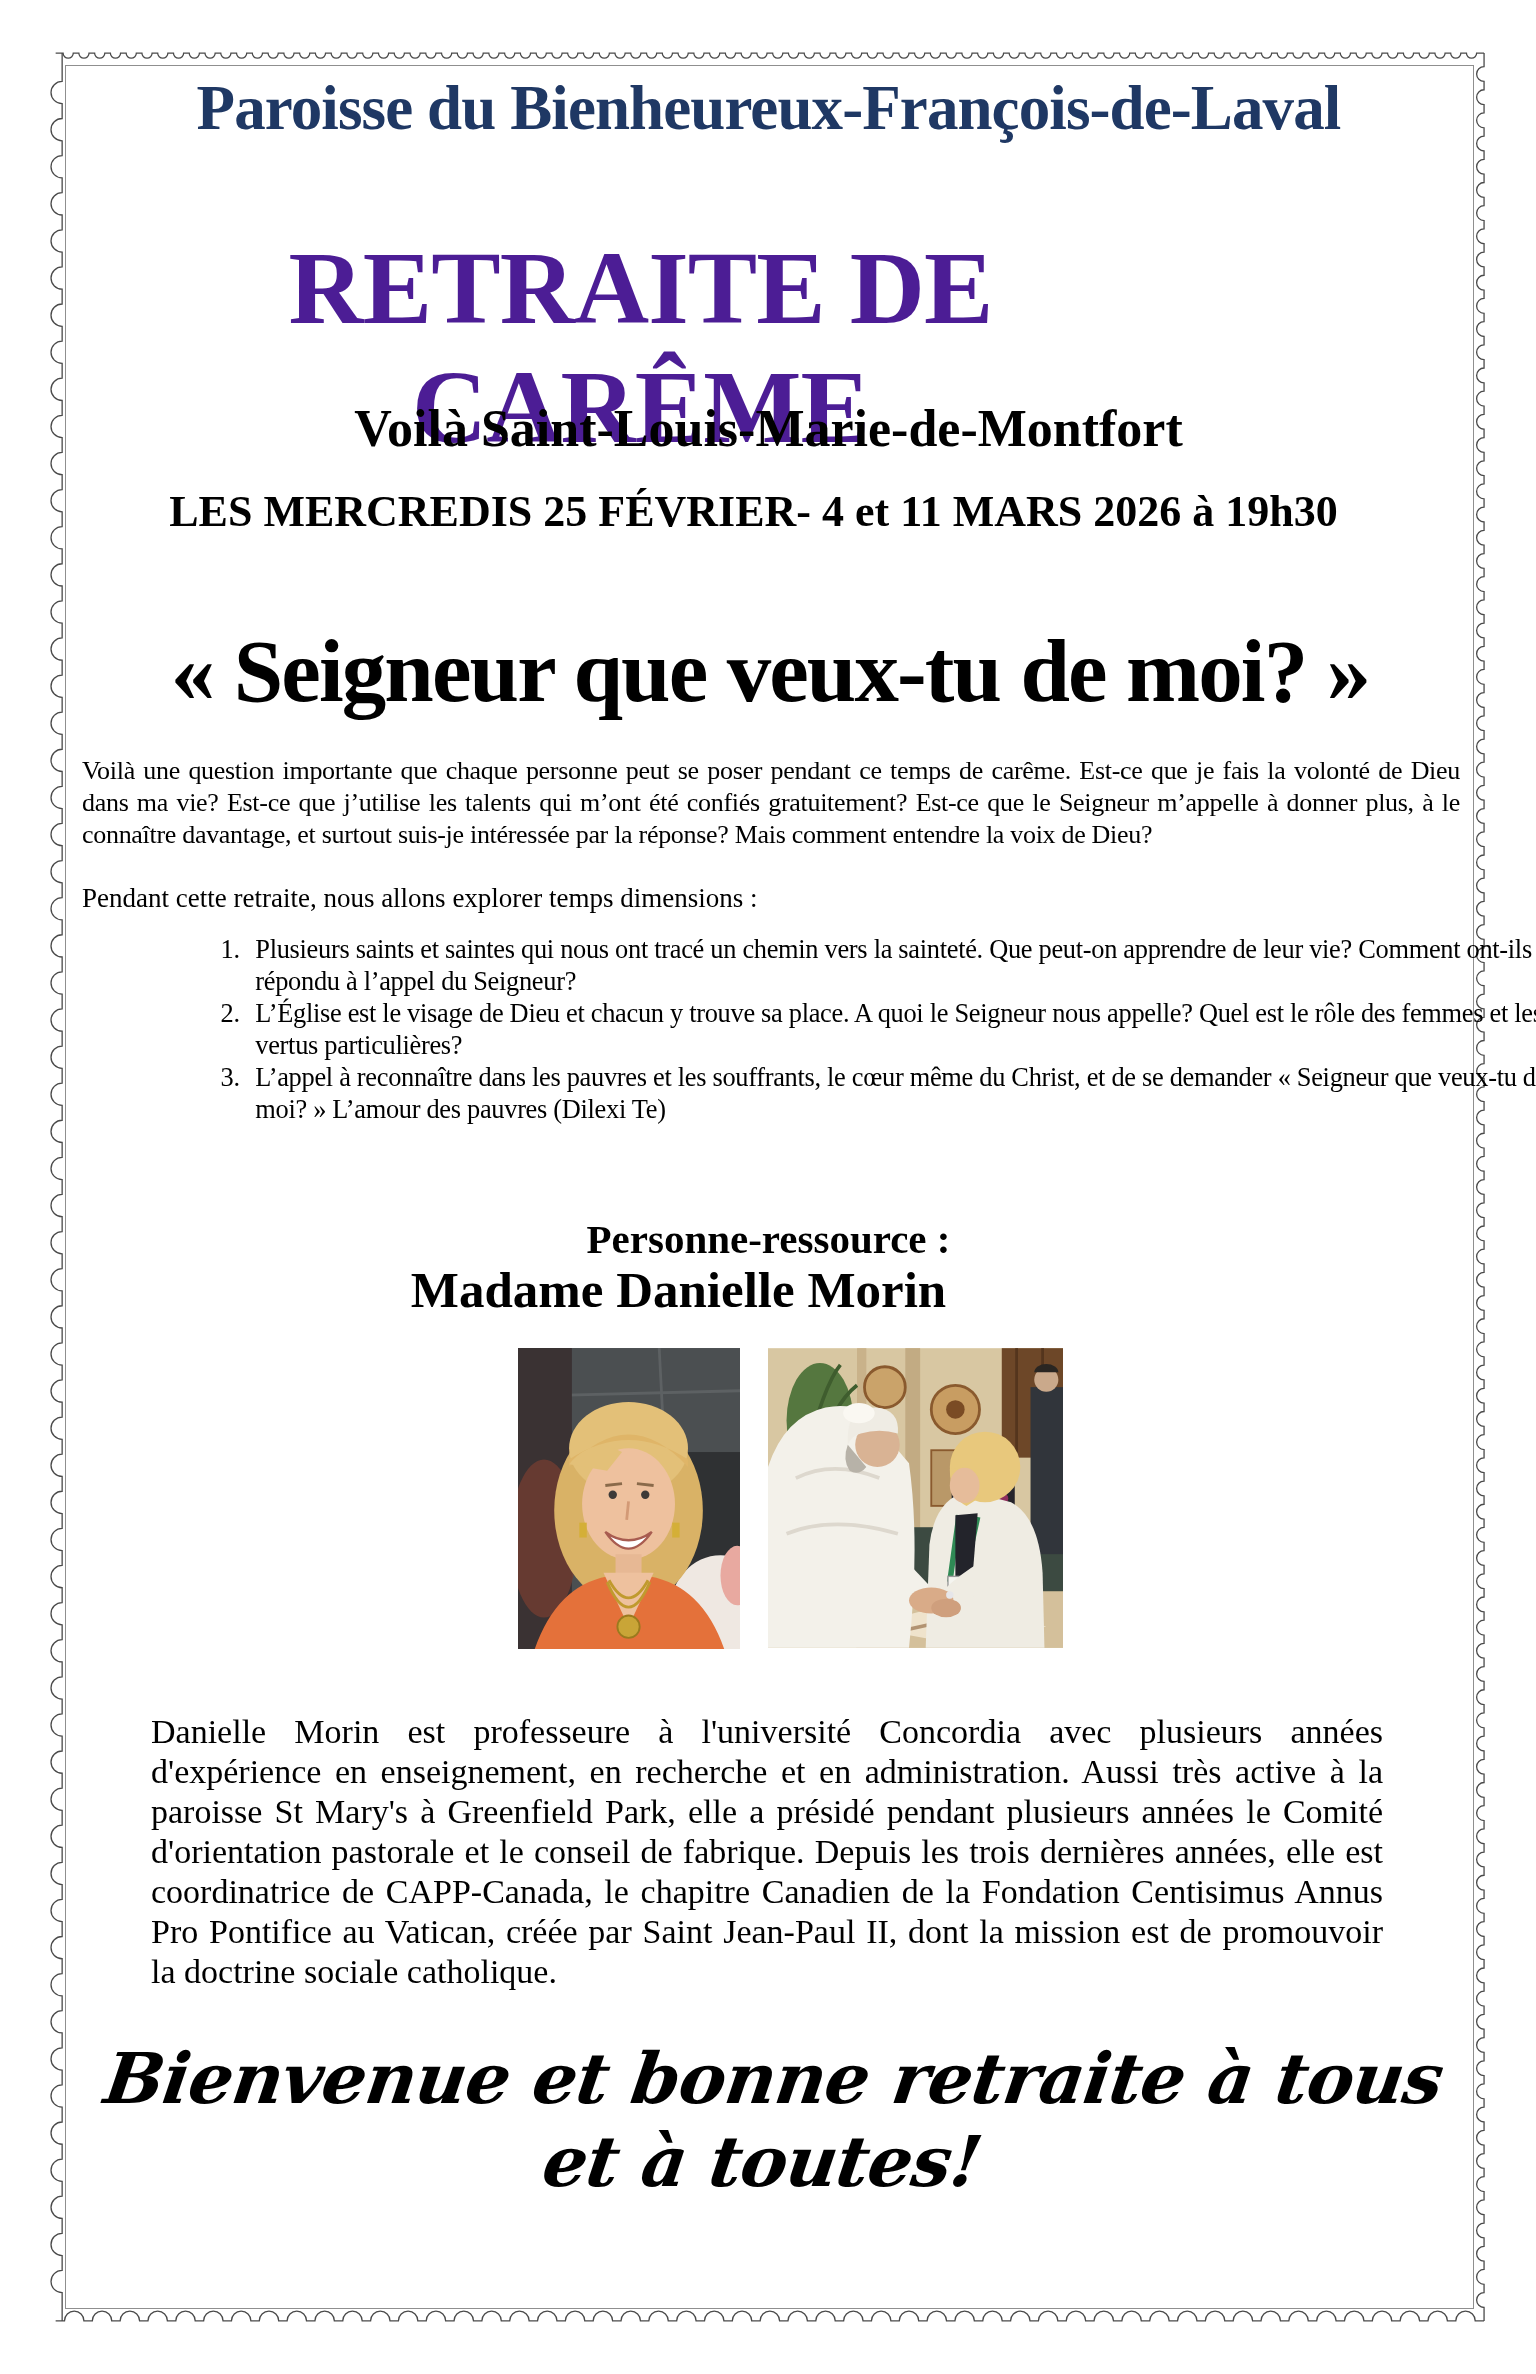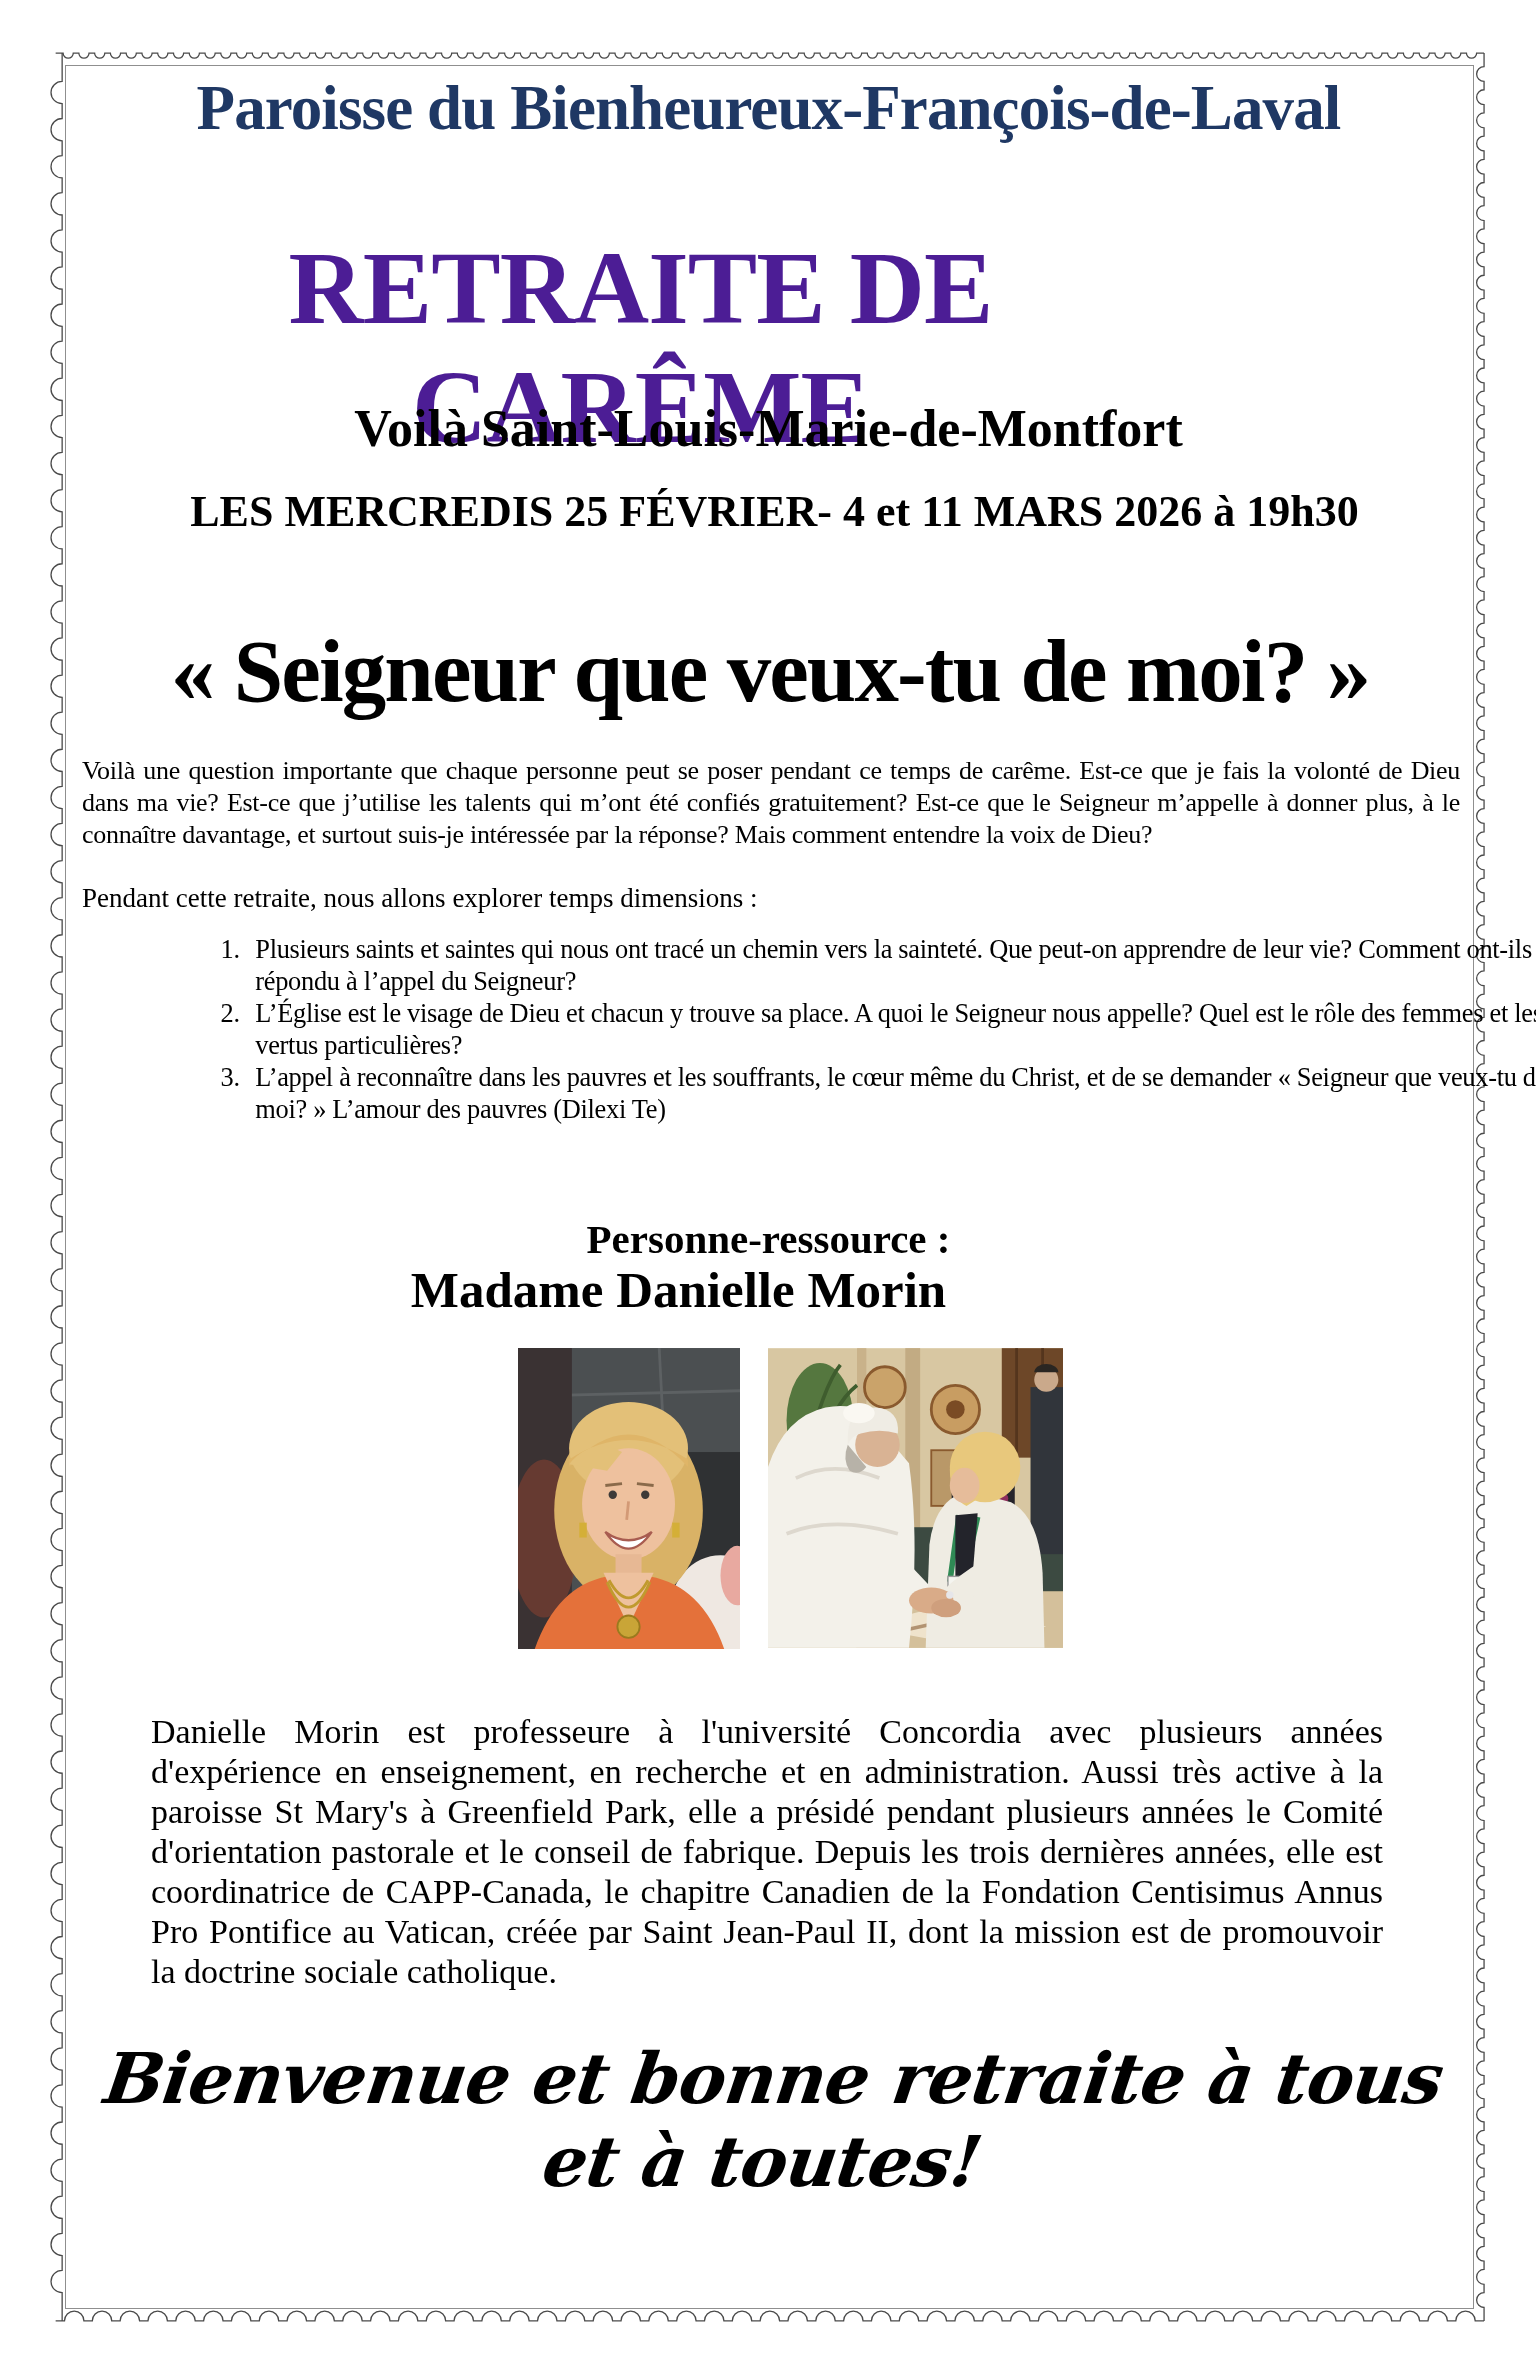--- a/index.html
+++ b/index.html
@@ -32,21 +32,21 @@
   .event-title {
     left: 76px; top: 228px; width: 1129px;
     font-size: 104px; font-weight: bold; color: #4c1d95;
     letter-spacing: -0.9px;
   }
   .church-name {
     left: 65px; top: 399px; width: 1407px;
     font-size: 52px; font-weight: bold;
   }
   .schedule-line {
-    left: 71px; top: 486px; width: 1407px;
+    left: 50px; top: 486px; width: 1407px;
     font-size: 44px; font-weight: bold;
   }
   .theme-quote {
     left: 56px; top: 620px; width: 1428px;
     font-size: 89px; font-weight: bold;
     letter-spacing: -1.9px;
   }
   .intro-par {
     left: 82px; top: 755px; width: 1378px;
     font-size: 26px; line-height: 32px; letter-spacing: -0.3px;

